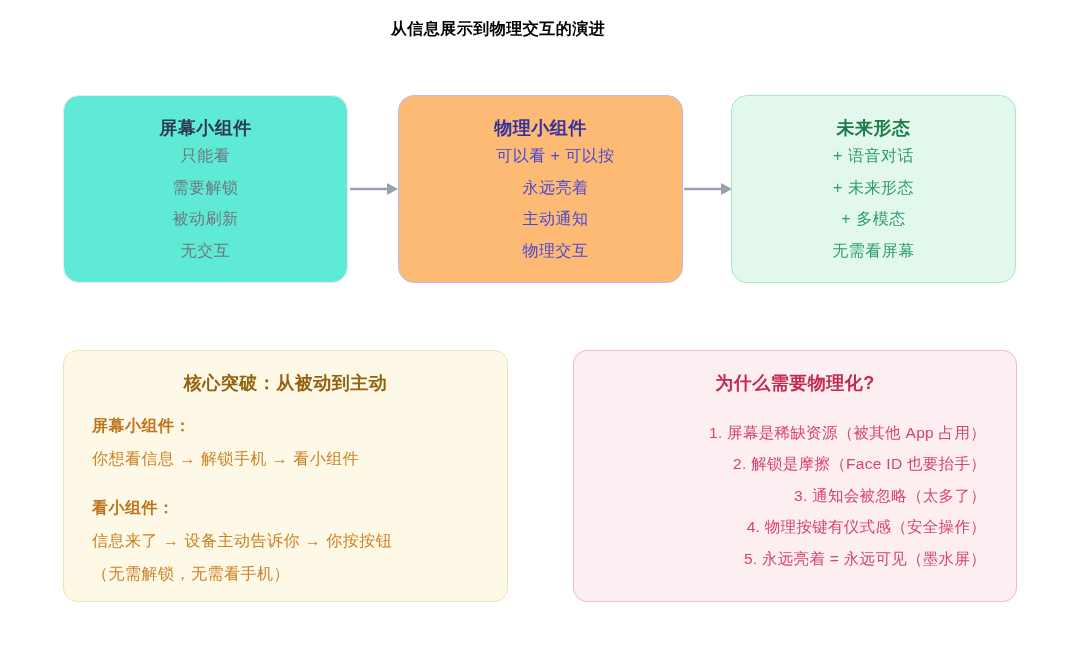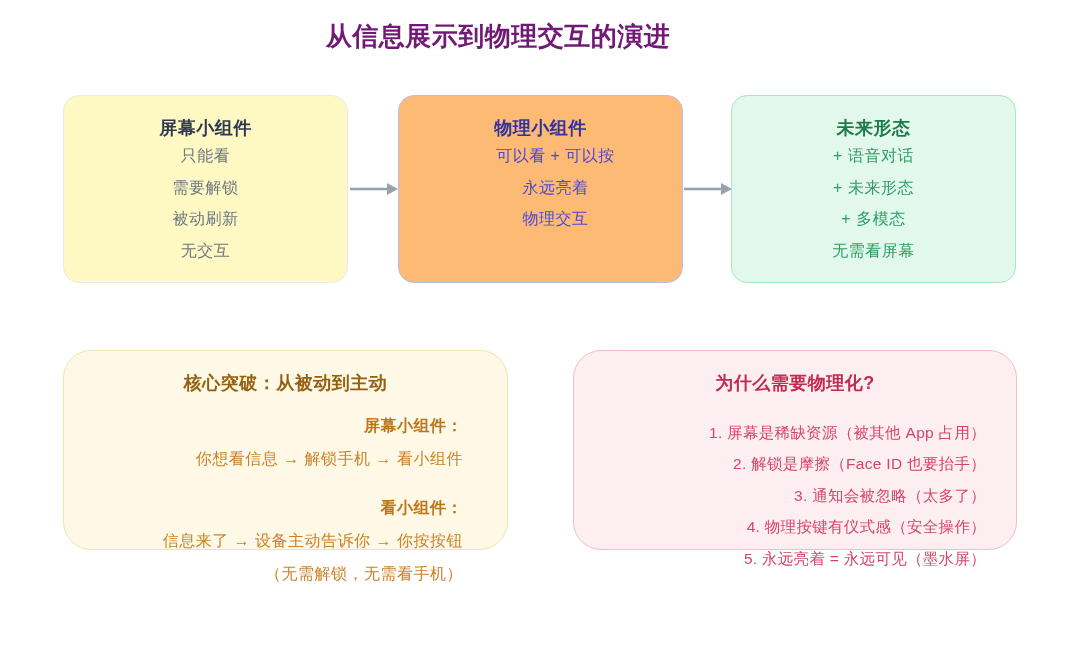--- a/index.html
+++ b/index.html
@@ -5,61 +5,61 @@
   * { margin: 0; padding: 0; box-sizing: border-box; }
   html, body { background: #ffffff; }
   body {
     font-family: "Liberation Sans", "DejaVu Sans", sans-serif;
     width: 1080px; height: 660px; position: relative; overflow: hidden;
   }
   .canvas { position: absolute; inset: 0; width: 1080px; height: 660px; }
 
   .page-title {
     position: absolute; top: 19px; left: 0; width: 996px;
-    text-align: center; font-size: 26px; font-weight: 700; color: #701a75;
+    text-align: center; font-size: 16px; font-weight: 700; color: #000000;
     letter-spacing: 0.5px;
   }
 
   
   .flow-box {
     position: absolute; top: 95px; width: 285px; height: 188px;
     border-radius: 16px; text-align: center;
   }
   .flow-box .box-title { margin-top: 20px; font-size: 18px; font-weight: 700; line-height: 24px; letter-spacing: 0.5px; }
   .flow-box .box-items { margin-top: 0; }
   .flow-box .box-item { font-size: 16px; line-height: 31.5px; letter-spacing: 0.5px; }
 
-  .box-screen   { left: 63px;  background: #fef9c3; border: 1px solid #e7ebf0; }
+  .box-screen   { left: 63px;  background: #5eead4; border: 1px solid #e7ebf0; }
   .box-screen .box-title { color: #2e3950; }
   .box-screen .box-item  { color: #6e7681; }
 
   .box-physical { left: 398px; background: #fdba74; border: 1.5px solid #b7bbee; }
   .box-physical .box-title { color: #32329e; }
   .box-physical .box-item  { color: #4a48d2; padding-left: 30px; }
 
   .box-future   { left: 731px; background: #e2f8ec; border: 1px solid #a9e6c6; }
   .box-future .box-title { color: #1e7b4b; }
   .box-future .box-item  { color: #2f9e63; }
 
   .flow-arrow { position: absolute; top: 181px; width: 48px; height: 16px; }
   .arrow-1 { left: 350px; }
   .arrow-2 { left: 684px; }
 
   
   .note-box {
-    position: absolute; top: 350px; height: 200px; border-radius: 28px;
+    position: absolute; top: 350px; height: 252px; border-radius: 14px;
   }
   .note-box .note-title {
     margin-top: 20px; text-align: center; font-size: 18px; font-weight: 700;
     line-height: 24px; letter-spacing: 0.5px;
   }
 
   .note-yellow { left: 63px; width: 445px; background: #fdf9e6; border: 1px solid #f0e5ad; }
   .note-yellow .note-title { color: #94600e; }
-  .note-yellow .note-body { margin-top: 14px; padding: 0 44px; text-align: right; }
+  .note-yellow .note-body { margin-top: 14px; padding: 0 28px; text-align: left; }
   .note-yellow .note-heading { font-size: 16px; font-weight: 600; color: #bd741b; line-height: 33px; letter-spacing: 0.5px; }
   .note-yellow .note-line { font-size: 16px; color: #cd8127; line-height: 33px; letter-spacing: 0.5px; }
   .note-yellow .note-section + .note-section { margin-top: 16px; }
 
   .note-pink { left: 573px; width: 444px; background: #fdeef2; border: 1px solid #f0bcc9; }
   .note-pink .note-title { color: #c22a50; }
   .note-pink .note-list { margin-top: 22px; padding: 0 30px; text-align: right; }
   .note-pink .note-item { font-size: 15.5px; color: #d7446a; line-height: 31.4px; letter-spacing: 0.3px; }
 </style>
 </head>
@@ -82,20 +82,21 @@
   <svg class="flow-arrow arrow-1" viewBox="0 0 48 16">
     <line x1="0" y1="8" x2="38" y2="8" stroke="#98a1ae" stroke-width="2.5"></line>
     <polygon points="37,2 48,8 37,14" fill="#98a1ae"></polygon>
   </svg>
 
   <div class="flow-box box-physical">
     <div class="box-title">物理小组件</div>
     <div class="box-items">
       <div class="box-item">可以看 + 可以按</div>
       <div class="box-item">永远亮着</div>
+      <div class="box-item">主动通知</div>
       <div class="box-item">物理交互</div>
     </div>
   </div>
 
   <svg class="flow-arrow arrow-2" viewBox="0 0 48 16">
     <line x1="0" y1="8" x2="38" y2="8" stroke="#98a1ae" stroke-width="2.5"></line>
     <polygon points="37,2 48,8 37,14" fill="#98a1ae"></polygon>
   </svg>
 
   <div class="flow-box box-future">

